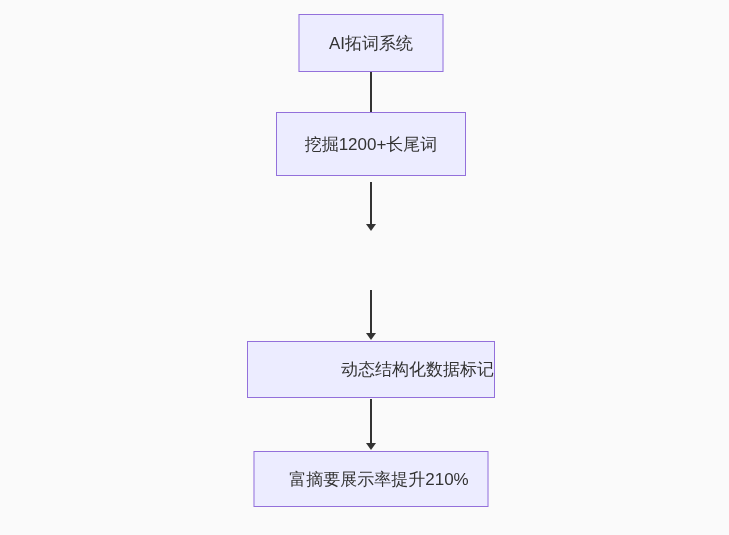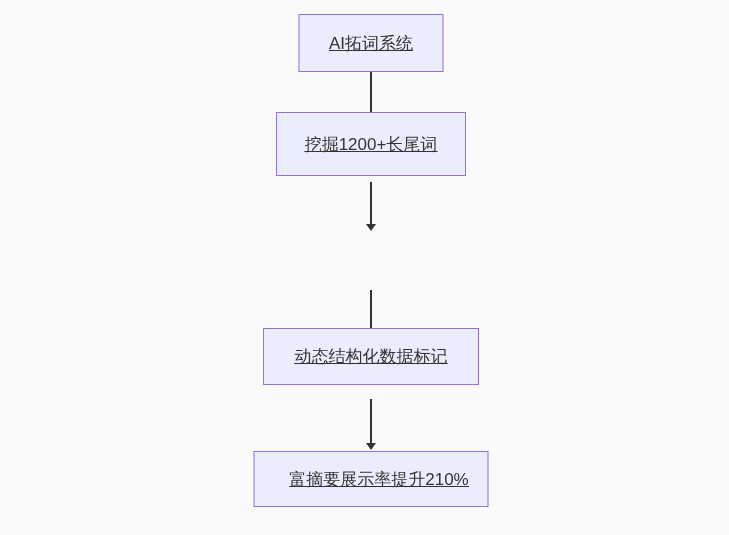--- a/index.html
+++ b/index.html
@@ -2,21 +2,21 @@
 <html style="--bg: #fafafa; --node-fill: #ECECFF; --node-border: #9370DB; --edge-color: #333333; --text-color: #333333;"><head>
 <meta charset="utf-8">
 <style>
   :root {
     --bg: #fafafa;
     --node-fill: #ECECFF;
     --node-border: #9370DB;
     --edge-color: #333333;
     --text-color: #333333;
   }
-  * { margin: 0; padding: 0; box-sizing: border-box; text-decoration: underline; }
+  * { margin: 0; padding: 0; box-sizing: border-box; }
   html, body {
     width: 729px; height: 535px;
     background: var(--bg);
     font-family: "Liberation Sans", "DejaVu Sans", sans-serif;
     overflow: hidden;
   }
   .canvas {
     position: relative;
     width: 729px; height: 535px;
     background: var(--bg);
@@ -31,21 +31,21 @@
     font-size: 17px;
     display: flex;
     align-items: center;
     justify-content: center;
     white-space: nowrap;
     text-align: center;
   }
   .node-1 { top: 14px;  width: 145px; height: 58px; }
   .node-2 { top: 112px; width: 190px; height: 64px; }
   .node-3 { top: 232px; width: 222px; height: 57px; }
-  .node-4 { top: 328px; width: 216px; height: 57px; }
+  .node-4 { top: 341px; width: 248px; height: 57px; justify-content: flex-end; }
   .node-5 { top: 451px; width: 235px; height: 56px; padding-left: 16px; }
 
   .arrow {
     position: absolute;
     left: 371px;
     transform: translateX(-50%);
     width: 10px;
     display: flex;
     flex-direction: column;
     align-items: center;

